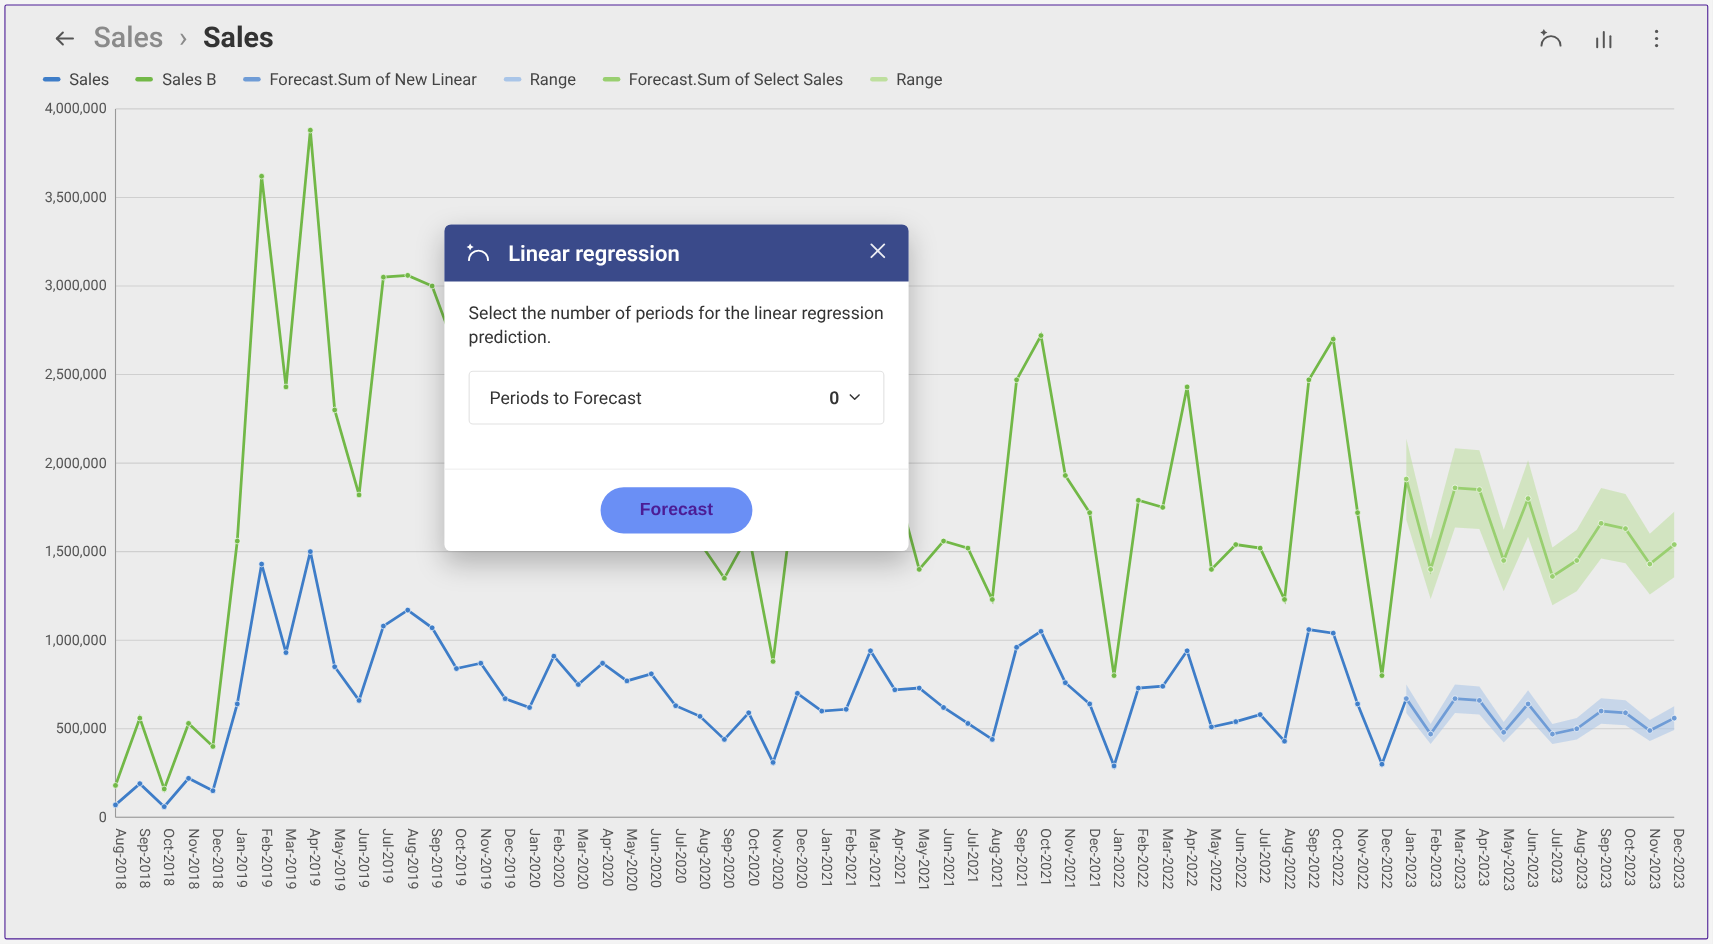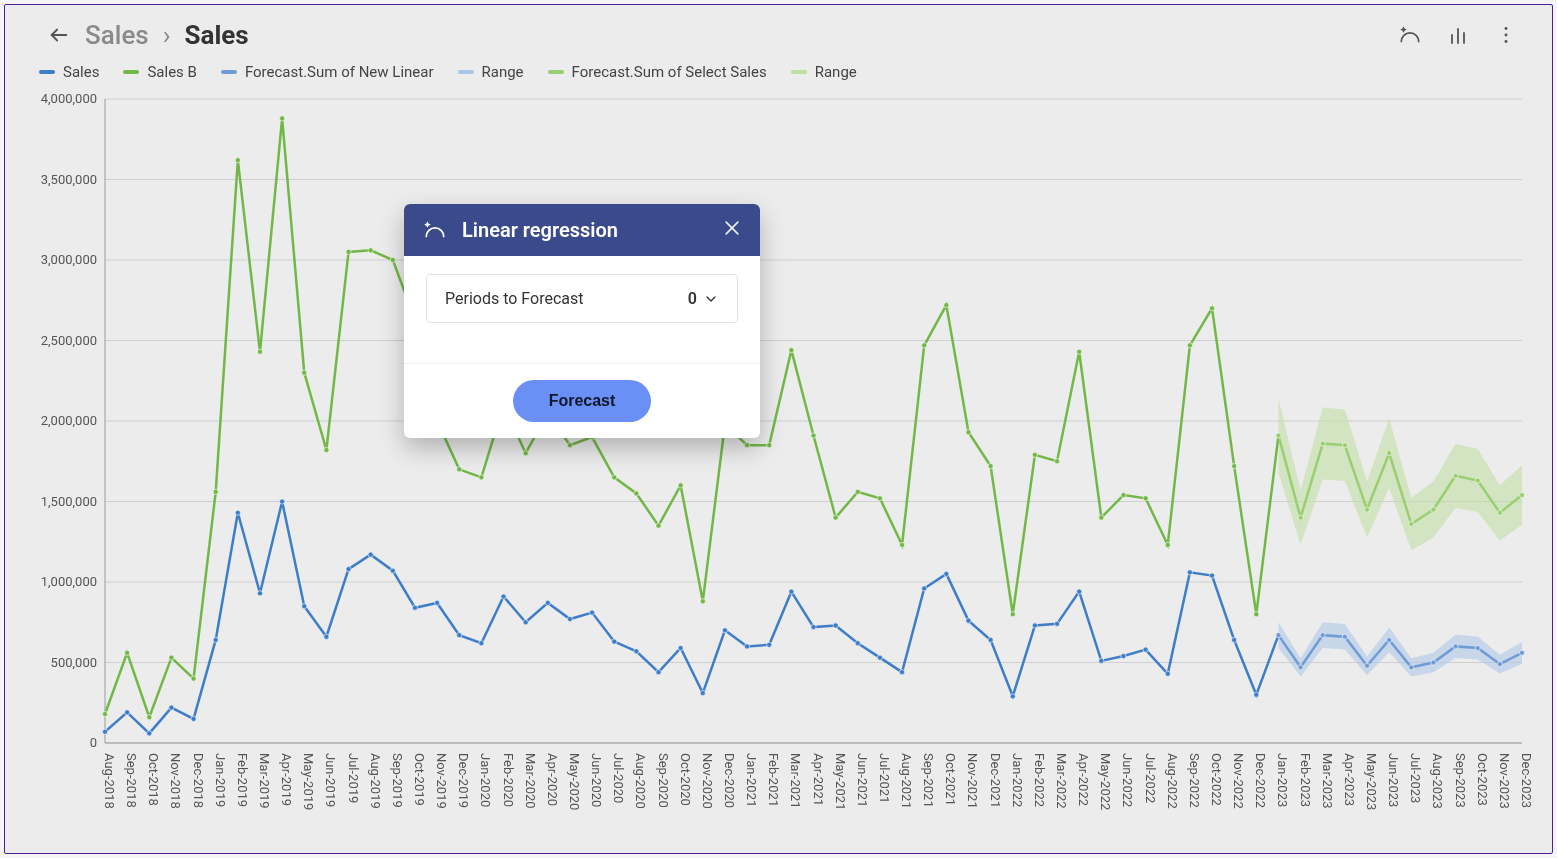--- a/index.html
+++ b/index.html
@@ -61,21 +61,21 @@
   .legend .item { display: flex; align-items: center; gap: 8px; }
   .legend .swatch {
     width: 16px; height: 4px; border-radius: 2px; display: inline-block;
   }
   
   .chart-wrap { flex: 1; position: relative; }
   svg.chart { position: absolute; inset: 0; width: 100%; height: 100%; }
   
   .overlay { position: absolute; inset: 0; pointer-events: none; }
   .modal {
-    position: absolute; left: 404px; top: 204px; width: 356px;
+    position: absolute; left: 404px; top: 204px; width: 422px;
     background: #fff; border-radius: 6px;
     box-shadow: 0 10px 25px rgba(0,0,0,.25);
     pointer-events: auto;
     display: flex; flex-direction: column;
   }
   .modal-hd {
     background: var(--modal-header);
     color: #fff; height: 52px;
     display: flex; align-items: center; gap: 14px;
     padding: 0 18px;
@@ -96,21 +96,21 @@
   }
   .period-row .val {
     display: flex; align-items: center; gap: 6px;
     font-weight: 600; color: #333;
   }
   .modal-ft {
     border-top: 1px solid #eee;
     padding: 16px; display: flex; justify-content: center;
   }
   .modal-ft .go {
-    background: var(--modal-btn); color: #0f172a;
+    background: var(--modal-btn); color: #4c1d95;
     border: none; border-radius: 22px;
     padding: 12px 36px; font-size: 16px; font-weight: 600;
     cursor: pointer;
   }
 </style>
 </head>
 <body>
 
 <div class="page">
 
@@ -410,20 +410,21 @@
       </svg>
       <span class="title">Linear regression</span>
       <span class="close">
         <svg width="20" height="20" viewBox="0 0 24 24" fill="none" stroke="currentColor" stroke-width="2" stroke-linecap="round">
             <line x1="5" y1="5" x2="19" y2="19"></line>
             <line x1="19" y1="5" x2="5" y2="19"></line>
           </svg>
       </span>
     </div>
     <div class="modal-body">
+      <div class="desc">Select the number of periods for the linear regression prediction.</div>
       <div class="period-row">
         <span>Periods to Forecast</span>
         <span class="val">
           <span>0</span>
           <svg width="16" height="16" viewBox="0 0 24 24" fill="none" stroke="currentColor" stroke-width="2" stroke-linecap="round" stroke-linejoin="round">
               <polyline points="6 9 12 15 18 9"></polyline>
             </svg>
         </span>
       </div>
     </div>

